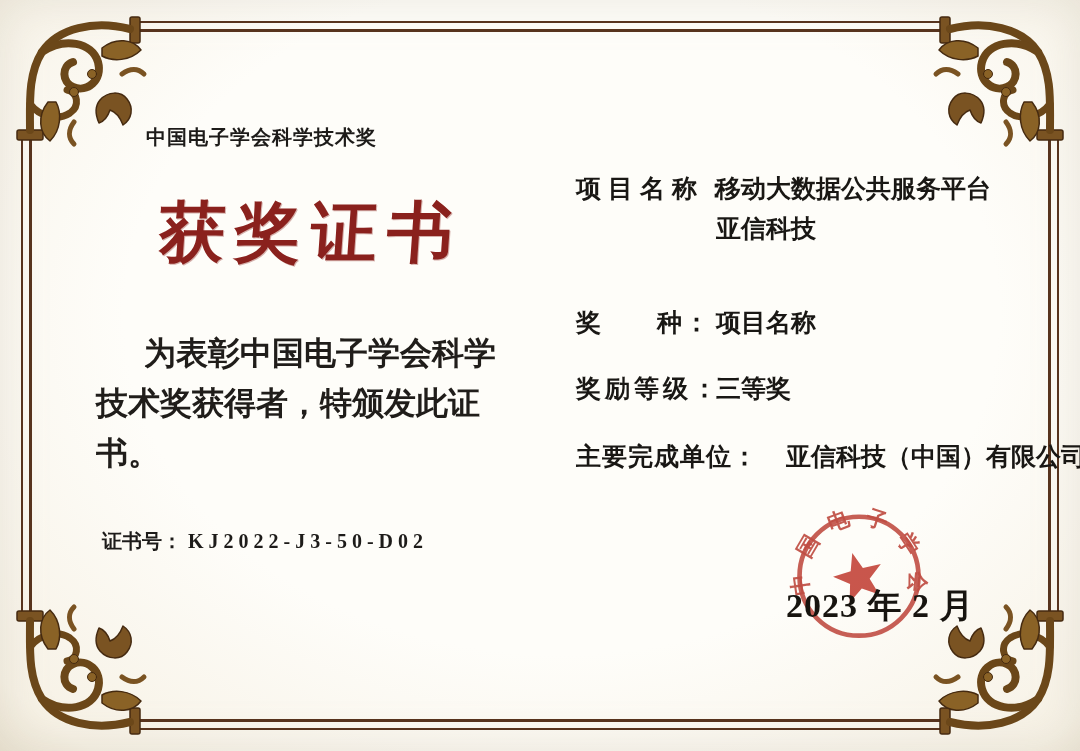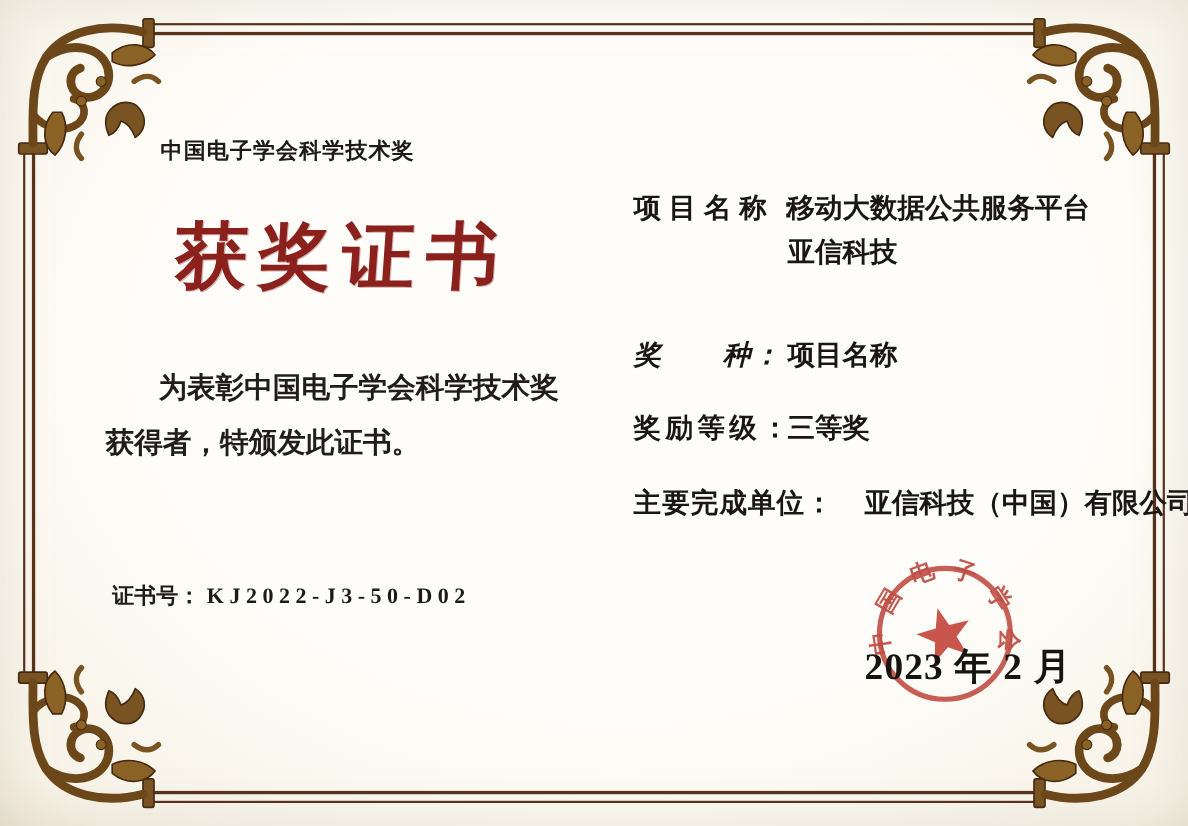--- a/index.html
+++ b/index.html
@@ -38,41 +38,41 @@
     font-size:20px; font-weight:700; letter-spacing:1px; color:#1d1b19;
   }
   .award-title{
     position:absolute; left:156px; top:188px;
     font-size:66px; font-weight:700; letter-spacing:10px;
     color:#8a211d; transform:skewX(-4deg); transform-origin:left bottom;
     text-shadow:1px 1px 0 rgba(138,33,29,.35);
   }
   .body-par{
     position:absolute; left:96px; top:328px; width:430px;
-    font-size:26px; font-weight:600; line-height:50px; text-indent:48px;
+    font-size:32px; font-weight:600; line-height:50px; text-indent:48px;
     color:#201d1a;
   }
   .certno{
     position:absolute; left:102px; top:528px;
     font-size:20px; font-weight:700; color:#1d1b19;
   }
   .certno .val{
     font-family:"Liberation Serif","DejaVu Serif",serif;
     font-weight:600; letter-spacing:5px; margin-left:6px;
   }
 
   
   .fld{ position:absolute; font-size:25px; font-weight:700; color:#191714; }
   .fld .lab{ position:absolute; left:0; top:0; white-space:nowrap; }
   .fld .val{ position:absolute; left:140px; top:0; white-space:nowrap; }
   .fld-project{ left:576px; top:172px; }
   .fld-project .lab{ letter-spacing:7px;text-align:right; }
   .fld-project .val2{ position:absolute; left:140px; top:40px; white-space:nowrap; }
   .fld-type{ left:576px; top:306px; }
-  .fld-type .lab{ letter-spacing:2px;font-style:italic; }
+  .fld-type .lab{ letter-spacing:2px; }
   .fld-grade{ left:576px; top:372px; }
   .fld-grade .lab{ letter-spacing:4px; }
   .fld-unit{ left:576px; top:440px; }
   .fld-unit .lab{ letter-spacing:1px; }
   .fld-unit .val{ left:210px; }
 
   
   .seal{ position:absolute; left:780px; top:500px; width:158px; height:158px; opacity:.94; }
   .issue-date{
     position:absolute; left:786px; top:583px; z-index:5;

